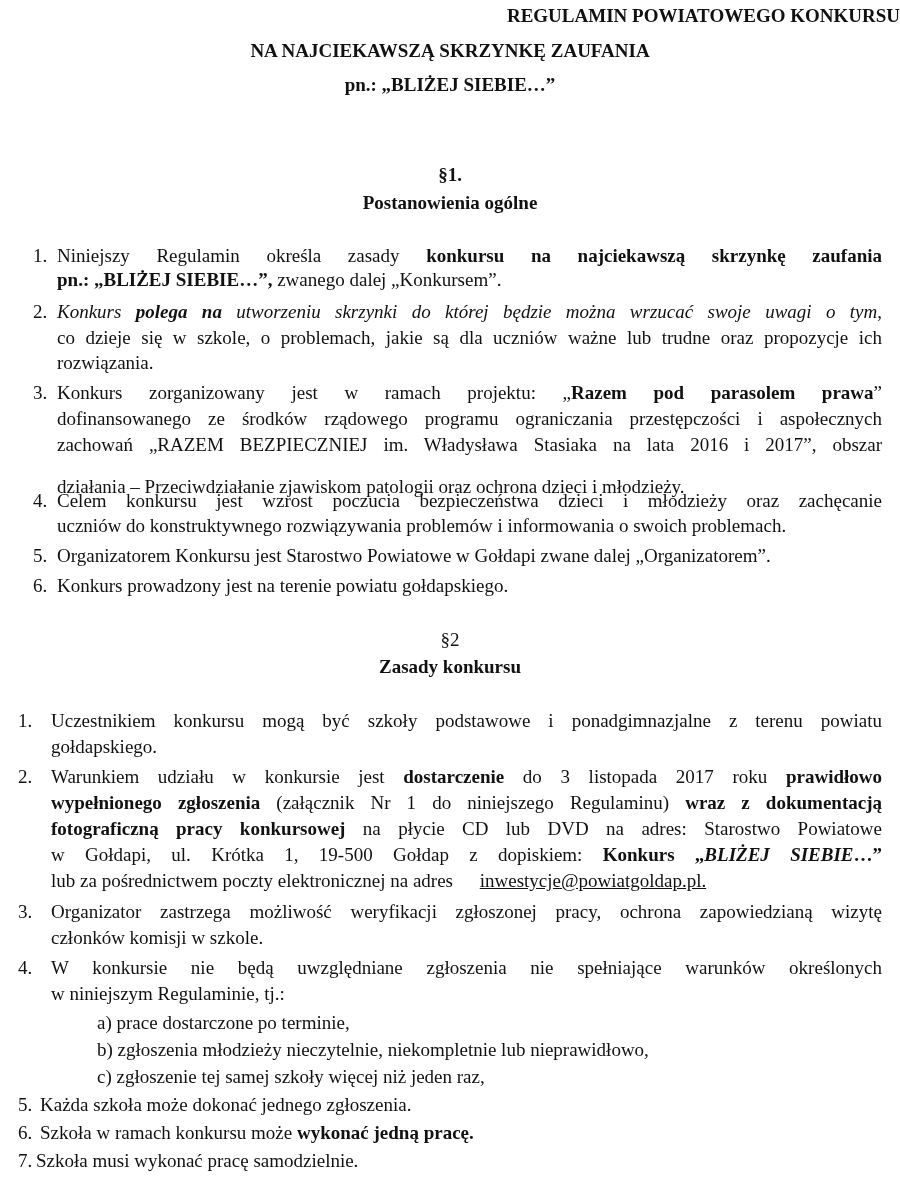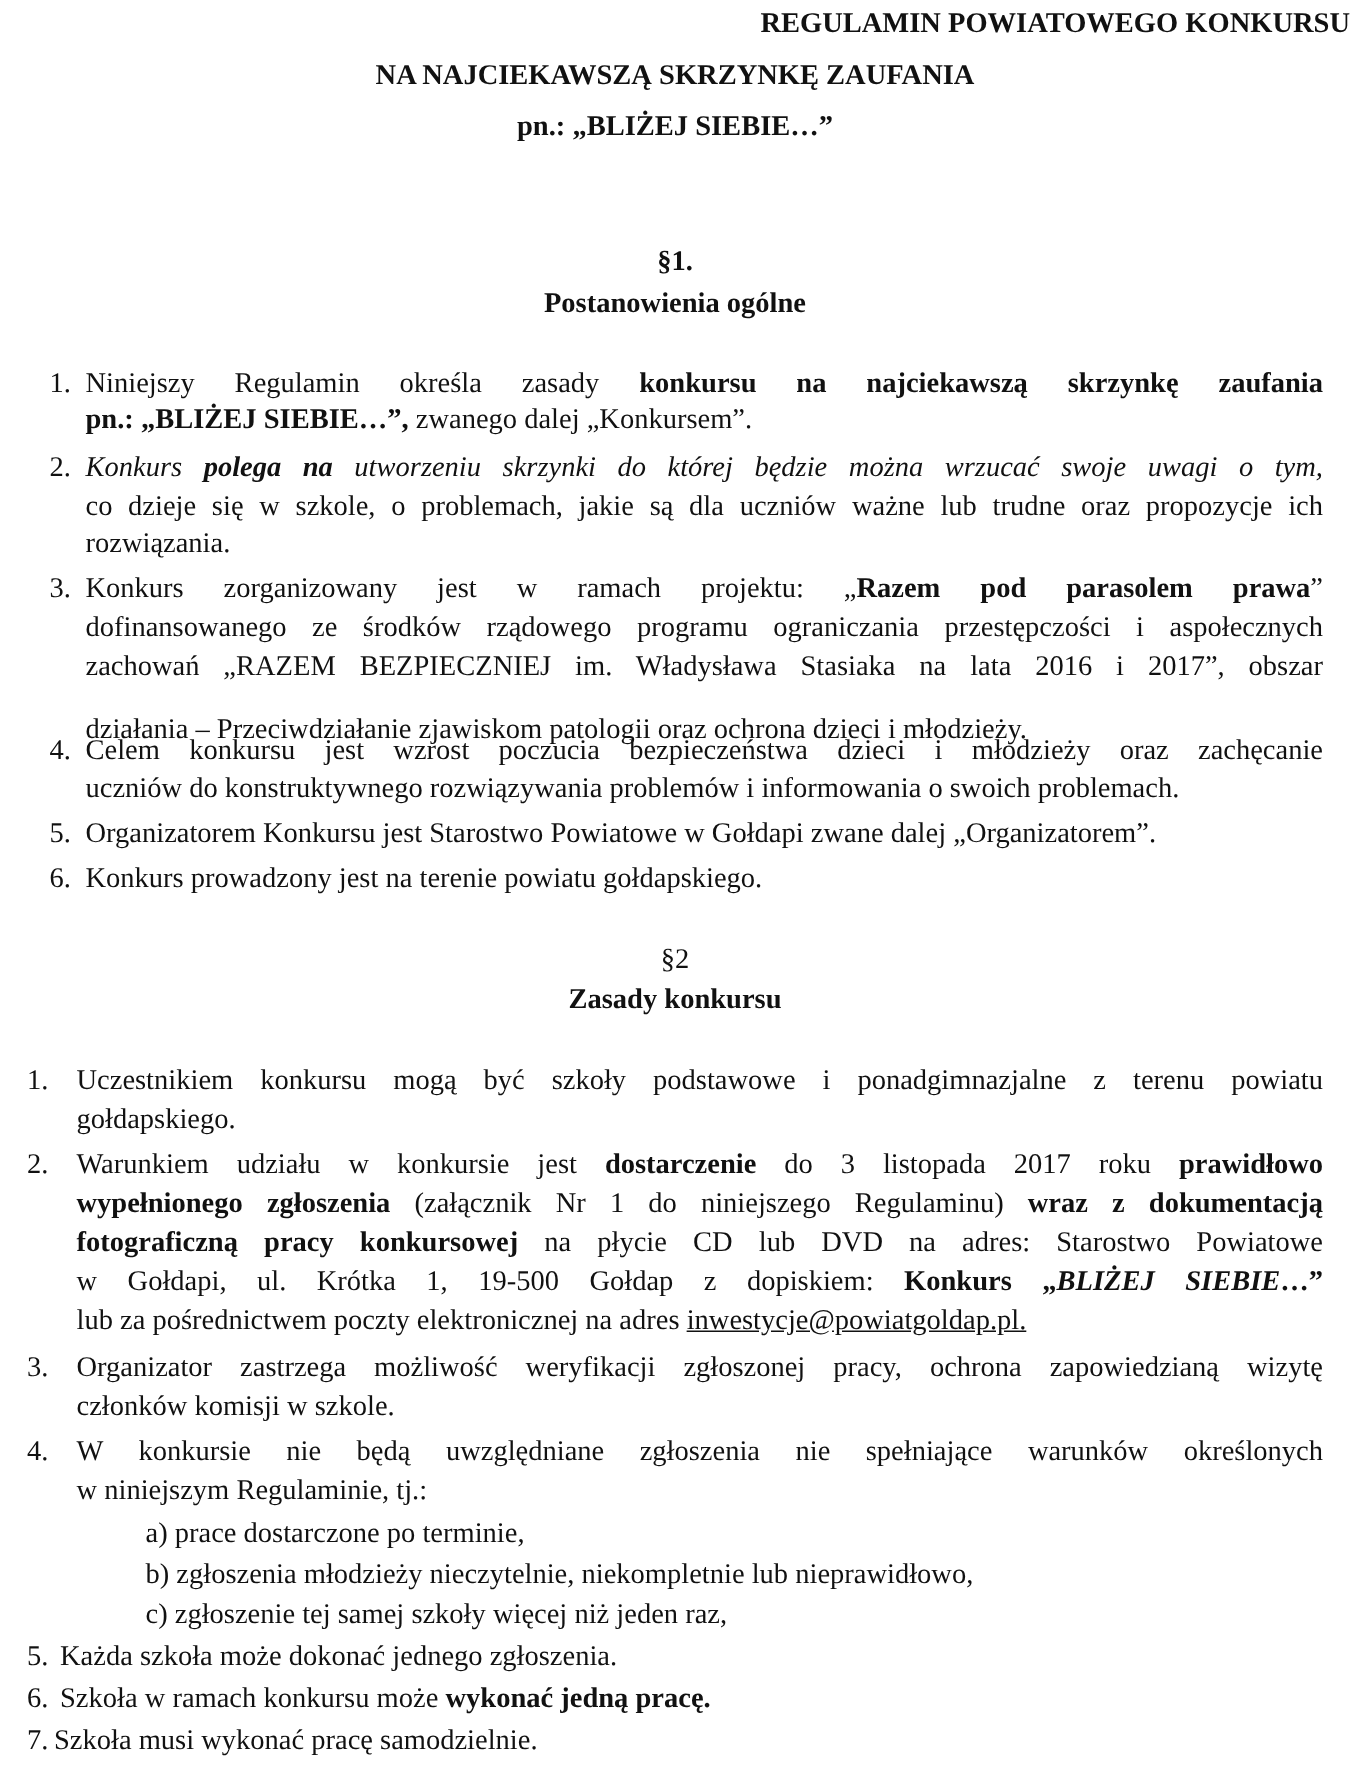--- a/index.html
+++ b/index.html
@@ -4,21 +4,21 @@
 <style>
   html, body { margin:0; padding:0; background:#ffffff; }
   body { width:900px; height:1186px; position:relative; overflow:hidden;
          font-family:"Liberation Serif","DejaVu Serif",serif; color:#111; }
   .t { position:absolute; font-size:19px; line-height:24px; white-space:nowrap; }
   .h { position:absolute; left:0; width:900px; text-align:center; font-weight:bold; font-size:19px; line-height:24px; }
   .j { position:absolute; font-size:19px; line-height:24px; text-align:justify; text-align-last:justify; white-space:nowrap; }
   .n { position:absolute; font-size:19px; line-height:24px; }
   b { font-weight:bold; }
   i { font-style:italic; }
-  .u { text-decoration:underline; }
+  .u { text-decoration:underline;margin-left:22px; }
 </style>
 </head>
 <body>
 
 <div class="h" style="top:4px;text-align:right;">REGULAMIN POWIATOWEGO KONKURSU</div>
 <div class="h" style="top:39px;">NA NAJCIEKAWSZĄ SKRZYNKĘ ZAUFANIA</div>
 <div class="h" style="top:73px;">pn.: „BLIŻEJ SIEBIE…”</div>
 
 <div class="h" style="top:163px;">§1.</div>
 <div class="h" style="top:191px;">Postanowienia ogólne</div>

